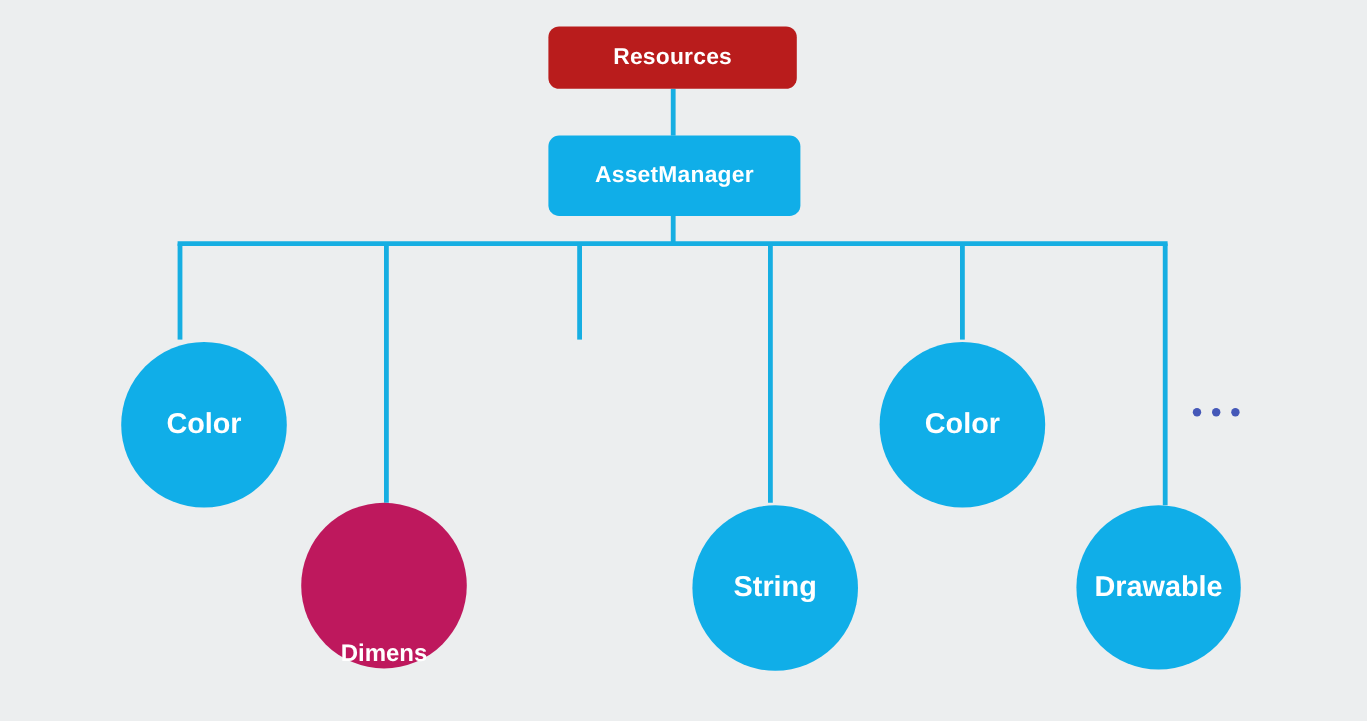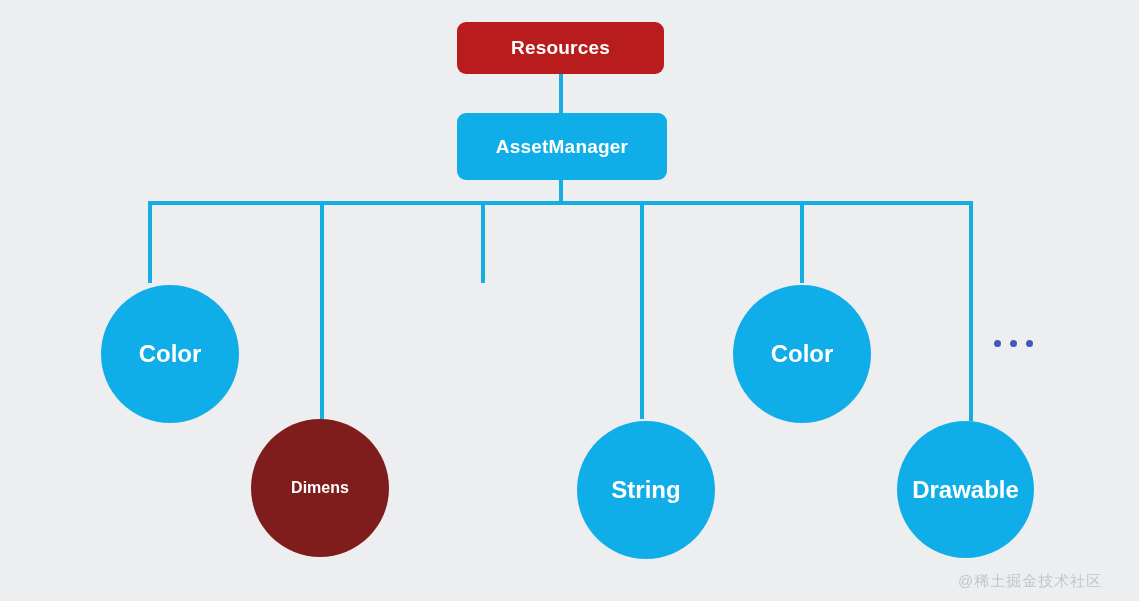--- a/index.html
+++ b/index.html
@@ -109,33 +109,32 @@
 
   <div class="node-circle" style="left:101px; top:285px; width:138px; height:138px; background:#10aee8; font-size:24px;">
     <span>Color</span>
   </div>
 
 
   <div class="node-circle" style="left:733px; top:285px; width:138px; height:138px; background:#10aee8; font-size:24px;">
     <span>Color</span>
   </div>
 
-  <div class="node-circle" style="left:251px; top:419px; width:138px; height:138px; background:#7f1d1d; font-size:16px;">
+  <div class="node-circle" style="left:251px; top:419px; width:138px; height:138px; background:#be185d; font-size:20px;align-items:flex-end;">
     <span>Dimens</span>
   </div>
 
   <div class="node-circle" style="left:577px; top:421px; width:138px; height:138px; background:#10aee8; font-size:24px;">
     <span>String</span>
   </div>
 
   <div class="node-circle" style="left:897px; top:421px; width:137px; height:137px; background:#10aee8; font-size:24px;text-align:right;">
     <span>Drawable</span>
   </div>
 
   <div class="ellipsis" style="left:994px; top:340px;">
     <span class="dot"></span>
     <span class="dot"></span>
     <span class="dot"></span>
   </div>
 
-  <div class="watermark" style="left:958px; top:572px;">@稀土掘金技术社区</div>
 
 </div>
 
 </body></html>

